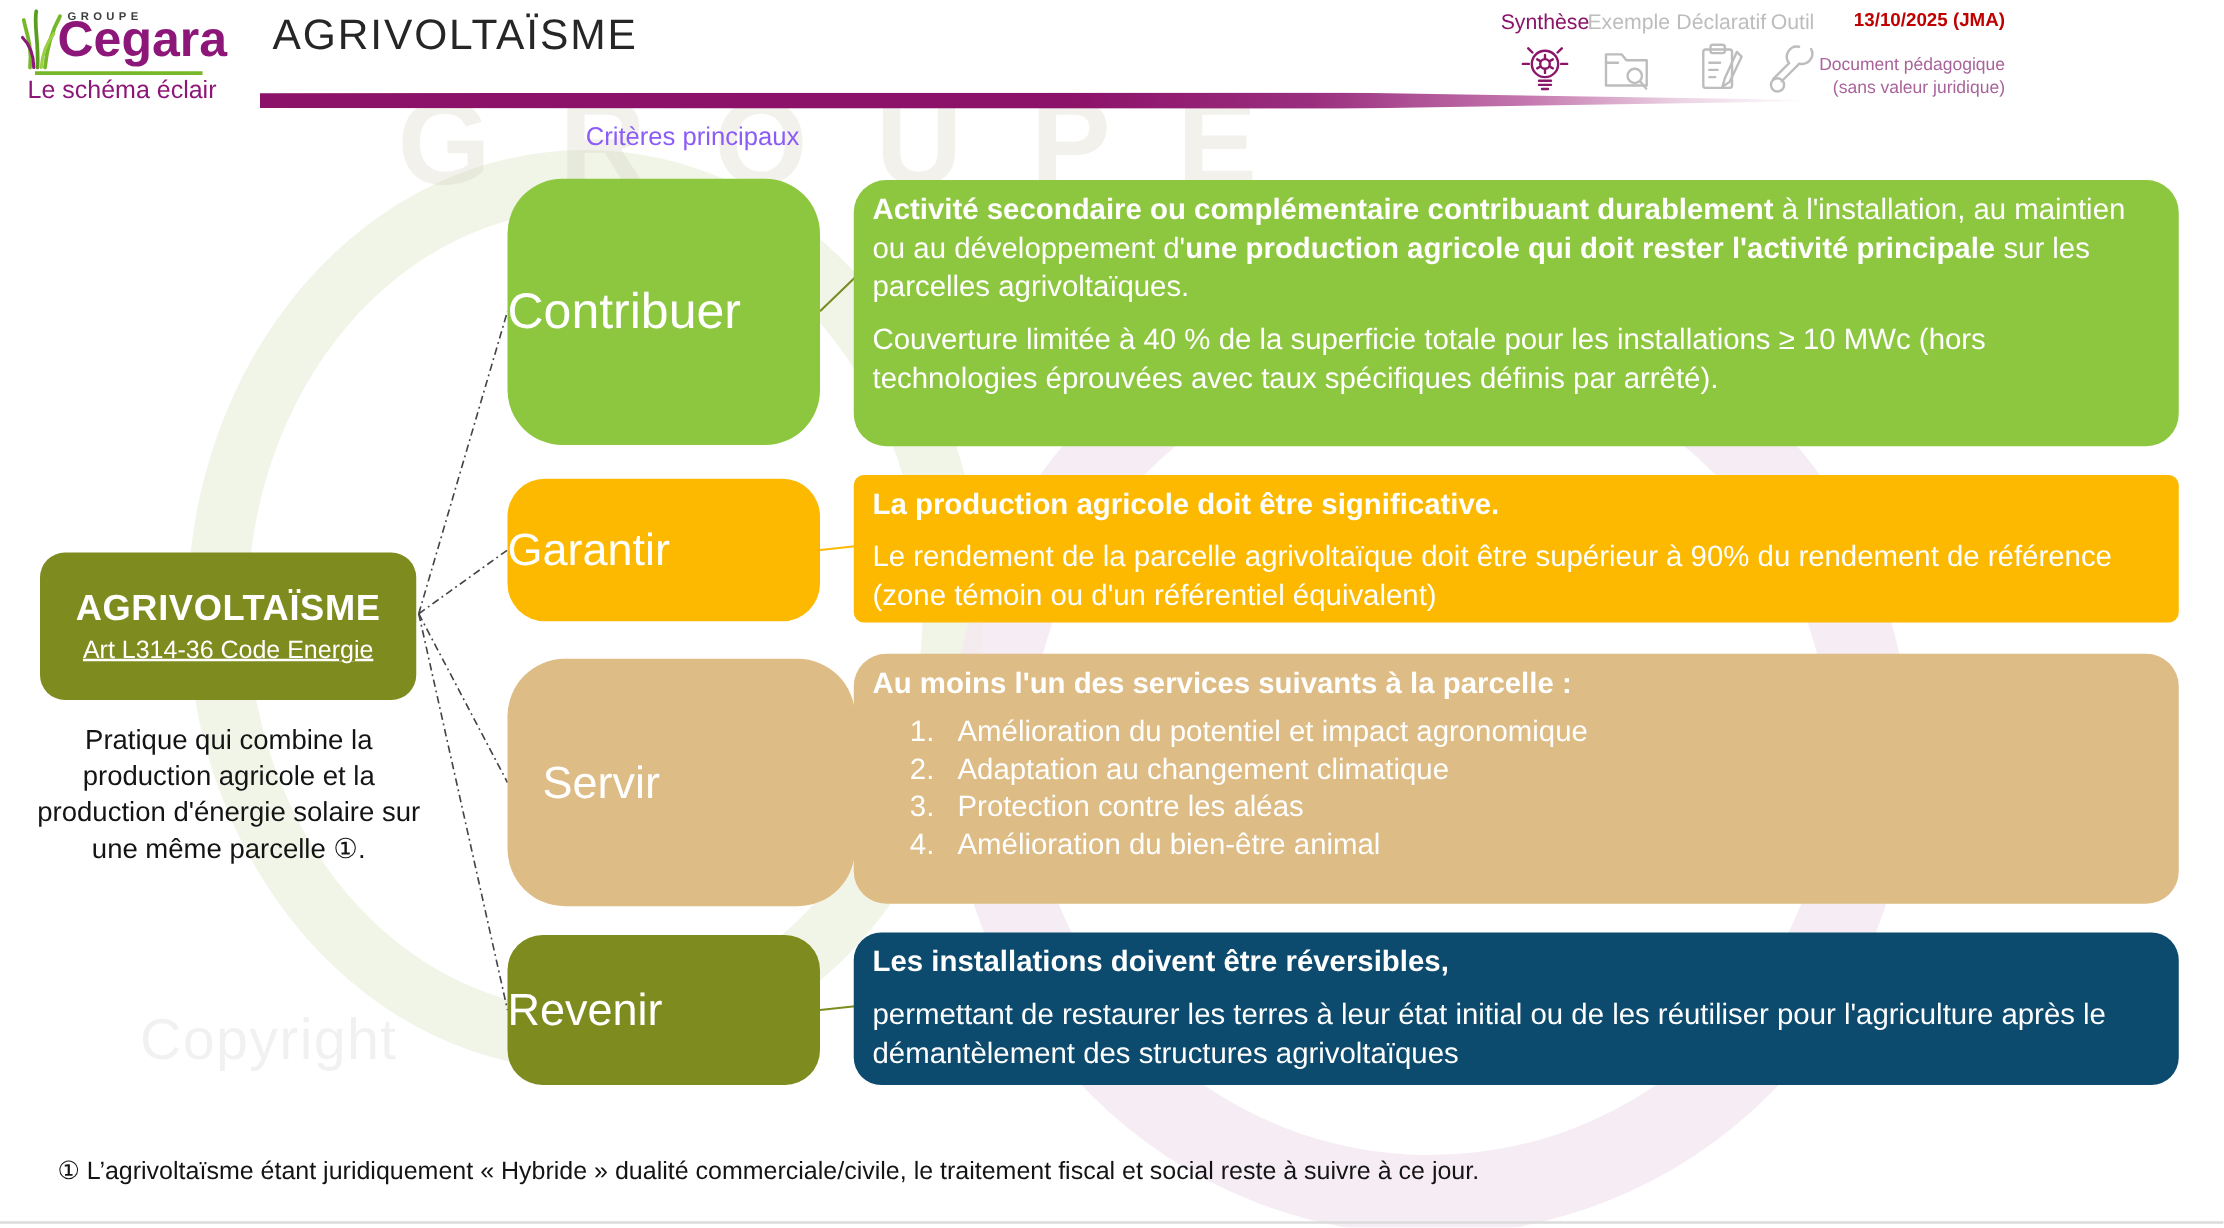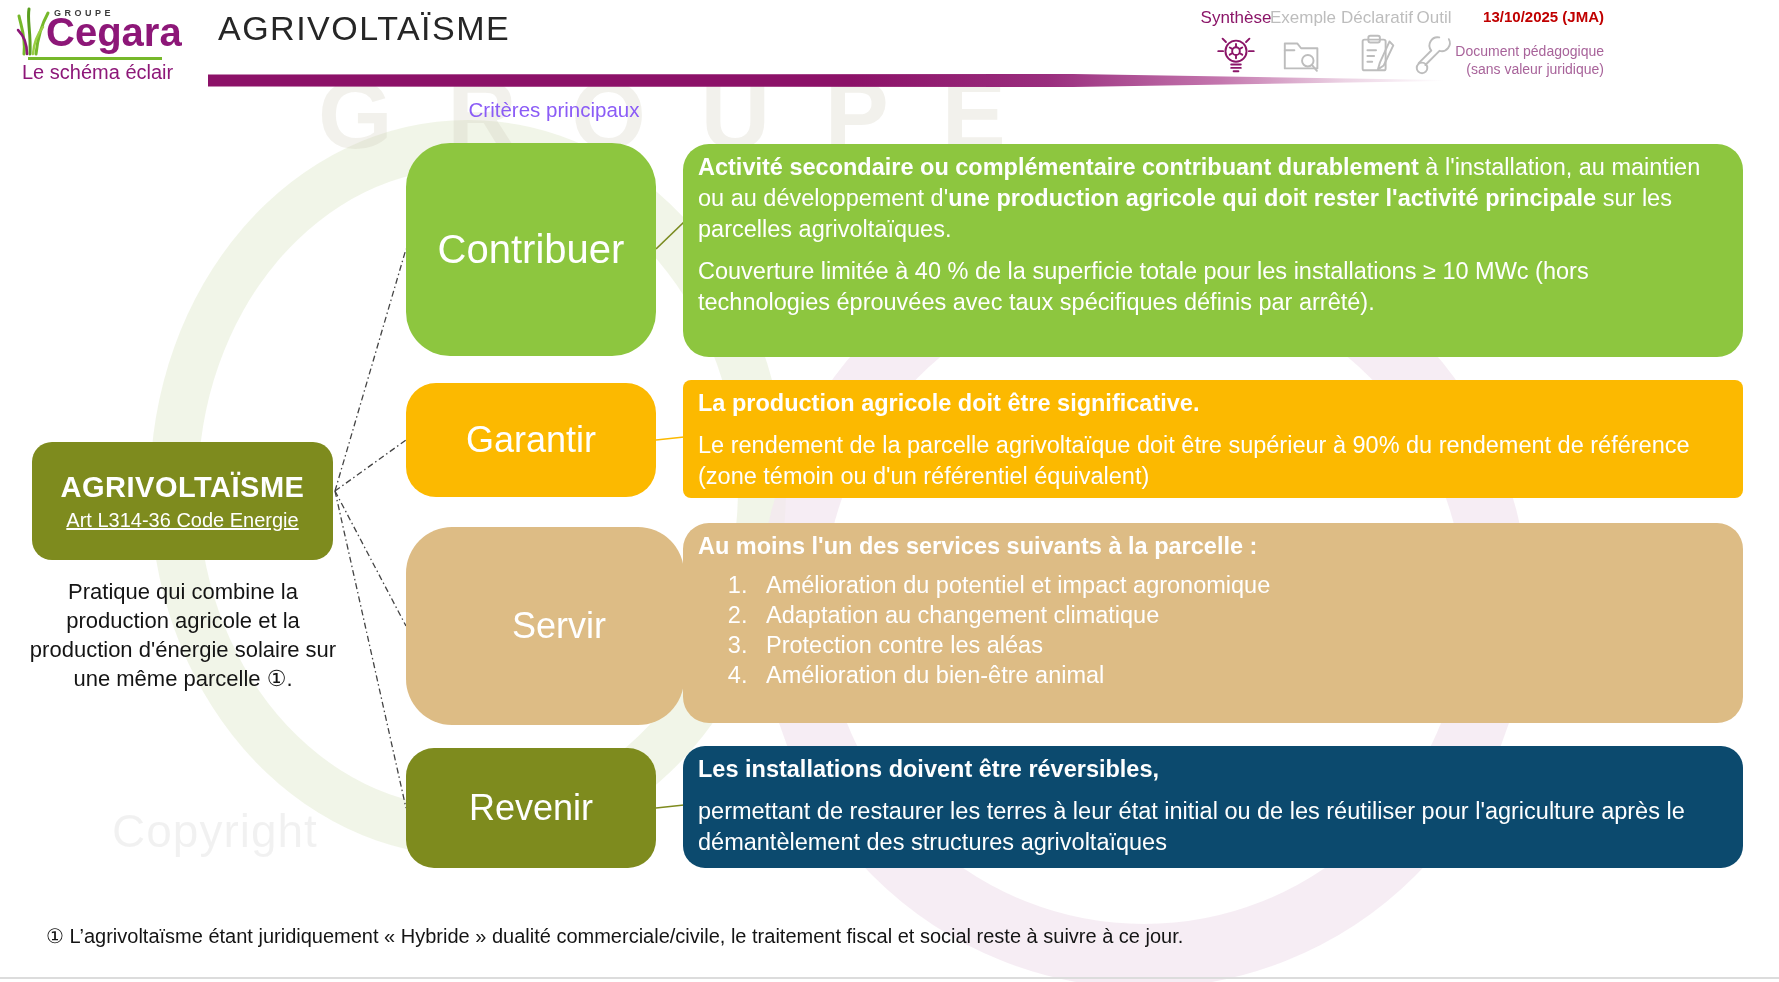--- a/index.html
+++ b/index.html
@@ -44,21 +44,21 @@
 
   
   .criteria-label{left:424px;top:98px;width:260px;text-align:center;font-size:20.5px;color:#8b5cf6;}
 
   .root-box{left:32px;top:442px;width:301px;height:118px;border-radius:20px;background:#7e8b1e;
     color:#fff;display:flex;flex-direction:column;align-items:center;justify-content:center;gap:5px;}
   .root-title{font-size:29px;font-weight:700;letter-spacing:.5px;}
   .root-sub{font-size:20px;text-decoration:underline;cursor:pointer;}
   .root-desc{left:26px;top:577px;width:314px;text-align:center;font-size:22px;line-height:29px;color:#141414;}
 
-  .crit{left:406px;width:250px;display:flex;align-items:center;justify-content:center;color:#fff;}
+  .crit{left:406px;width:250px;display:flex;align-items:center;justify-content:flex-start;color:#fff;}
   .crit-0{top:143px;height:213px;border-radius:44px;font-size:40px;}
   .crit-1{top:383px;height:114px;border-radius:30px;font-size:36px;}
   .crit-2{top:527px;height:198px;border-radius:46px;font-size:36px;}
   .crit-3{top:748px;height:120px;border-radius:28px;font-size:36px;}
 
   .panel{left:683px;width:1060px;box-sizing:border-box;color:#fff;
          font-size:23.5px;line-height:31px;padding:8px 20px 8px 15px;}
   .panel-0{top:144px;height:213px;border-radius:26px;}
   .panel-1{top:380px;height:118px;border-radius:8px;}
   .panel-2{top:523px;height:200px;border-radius:26px;}

